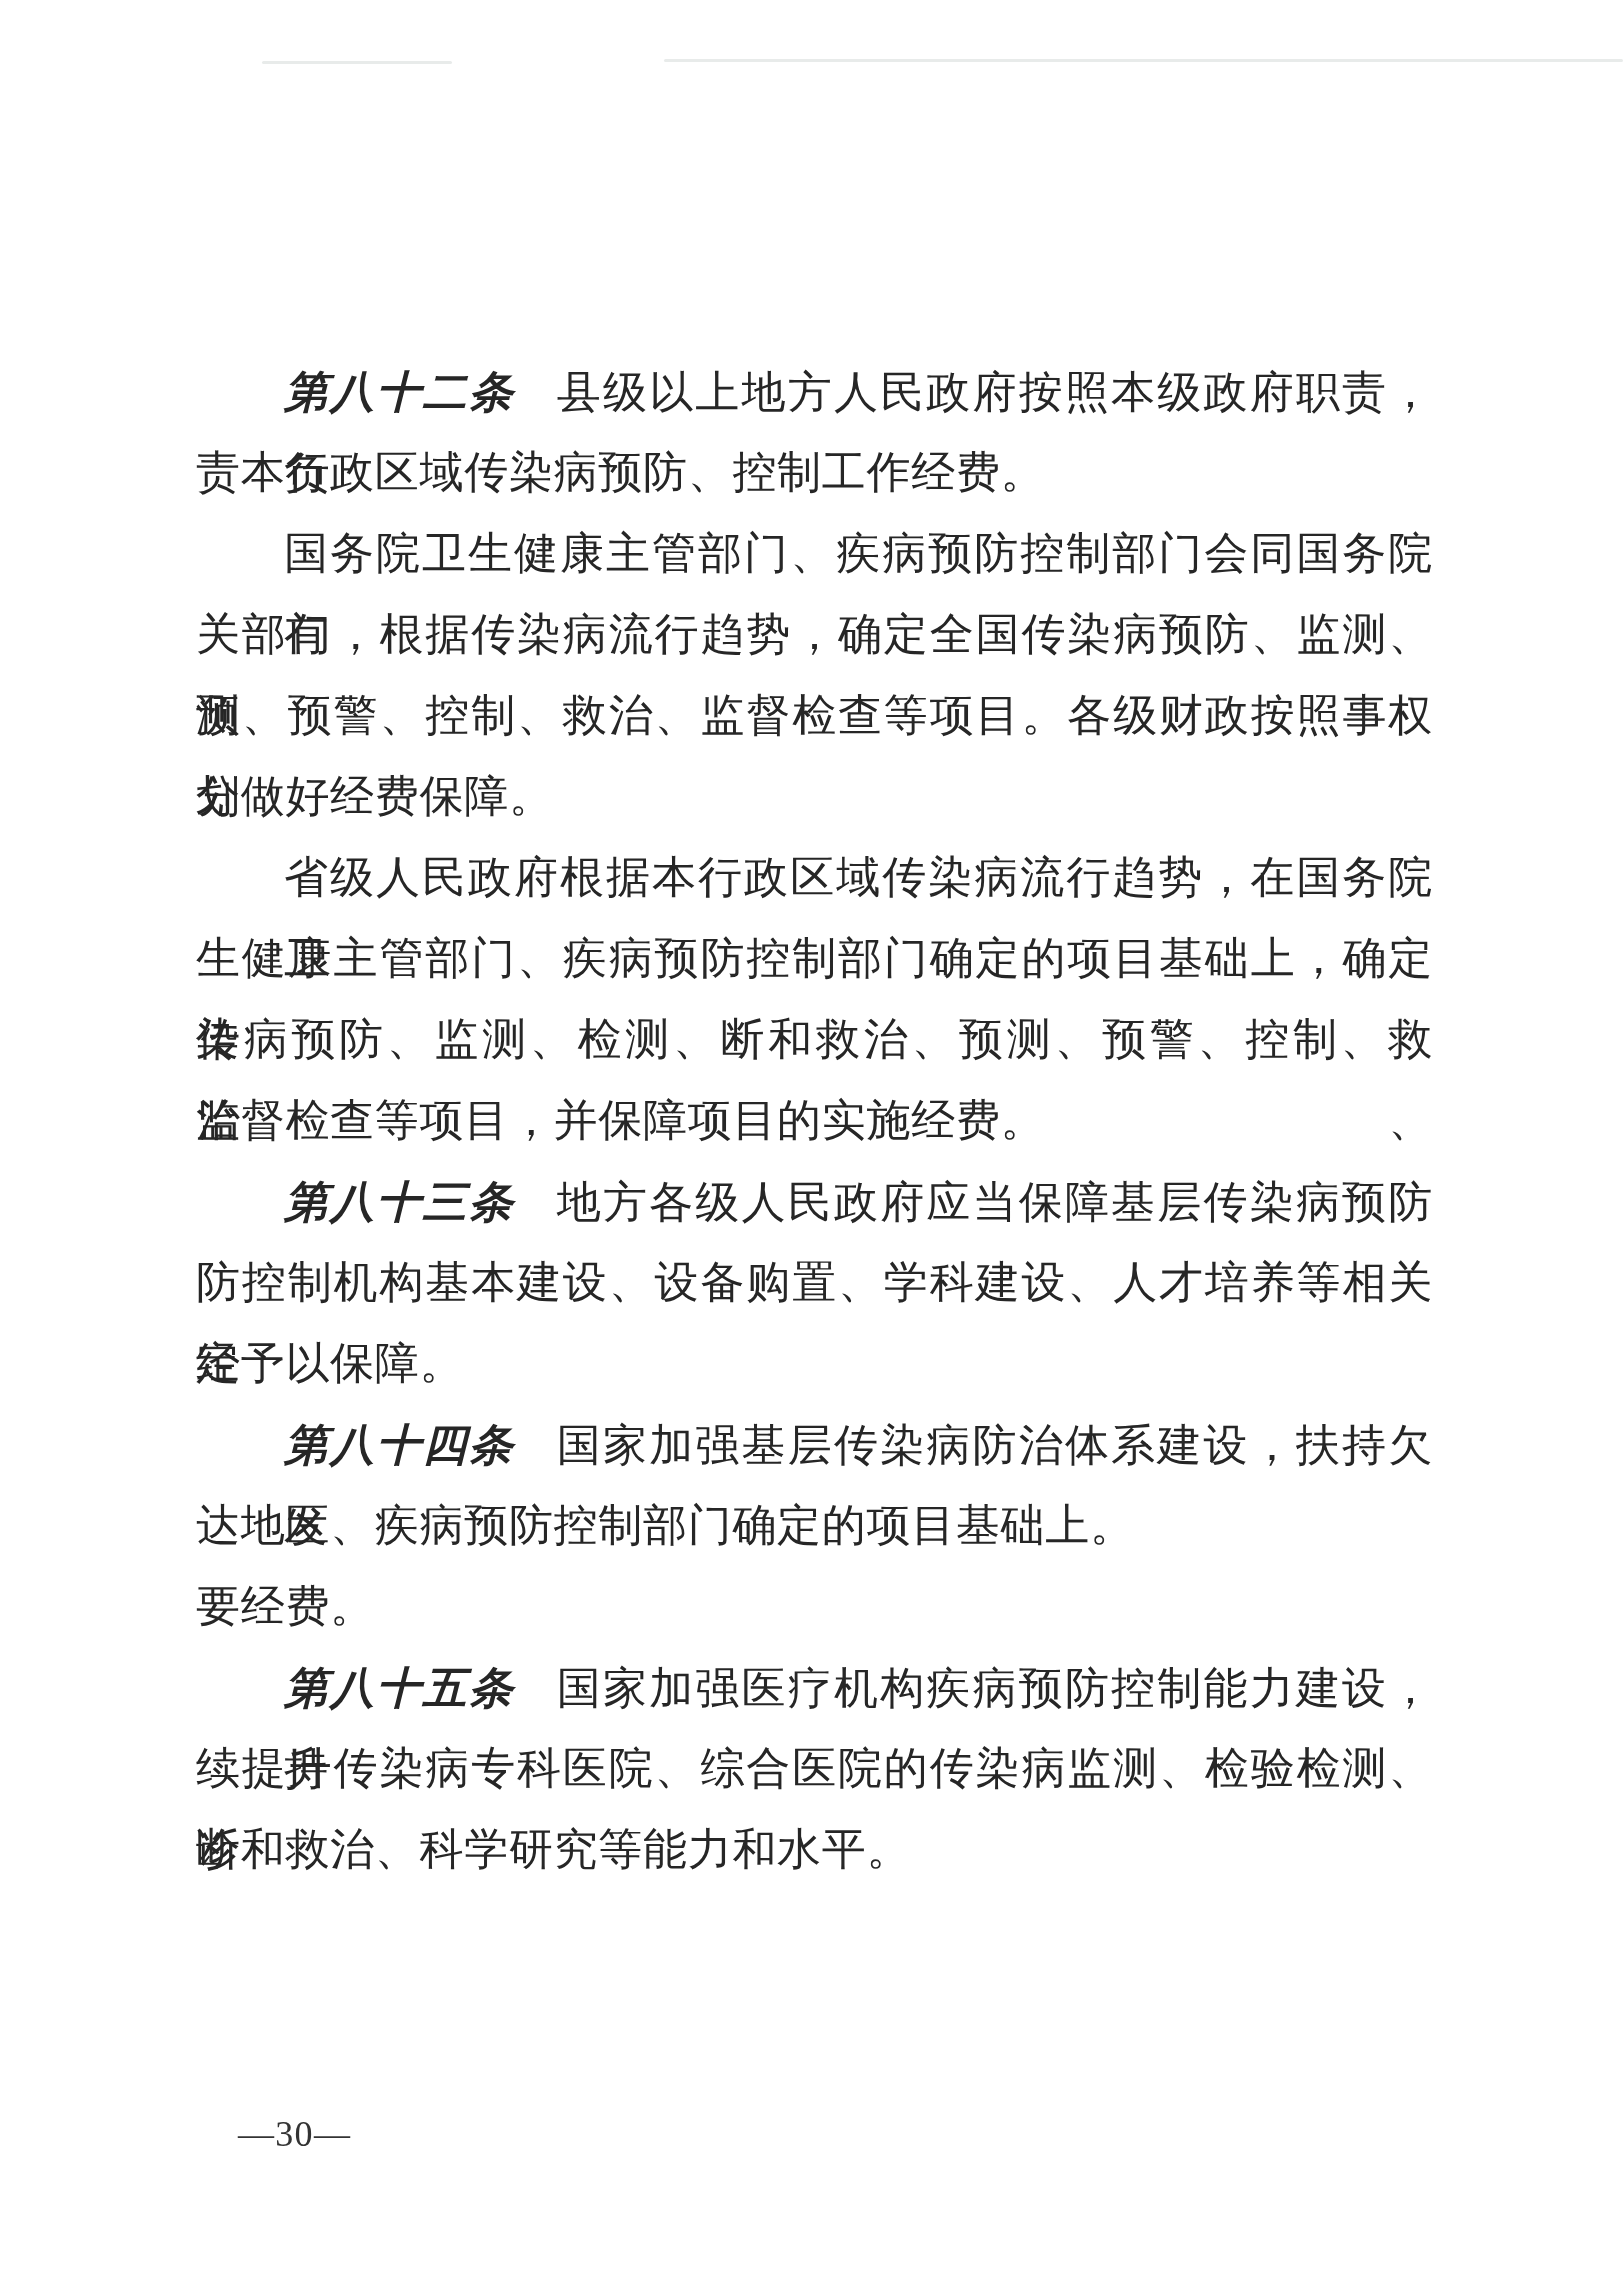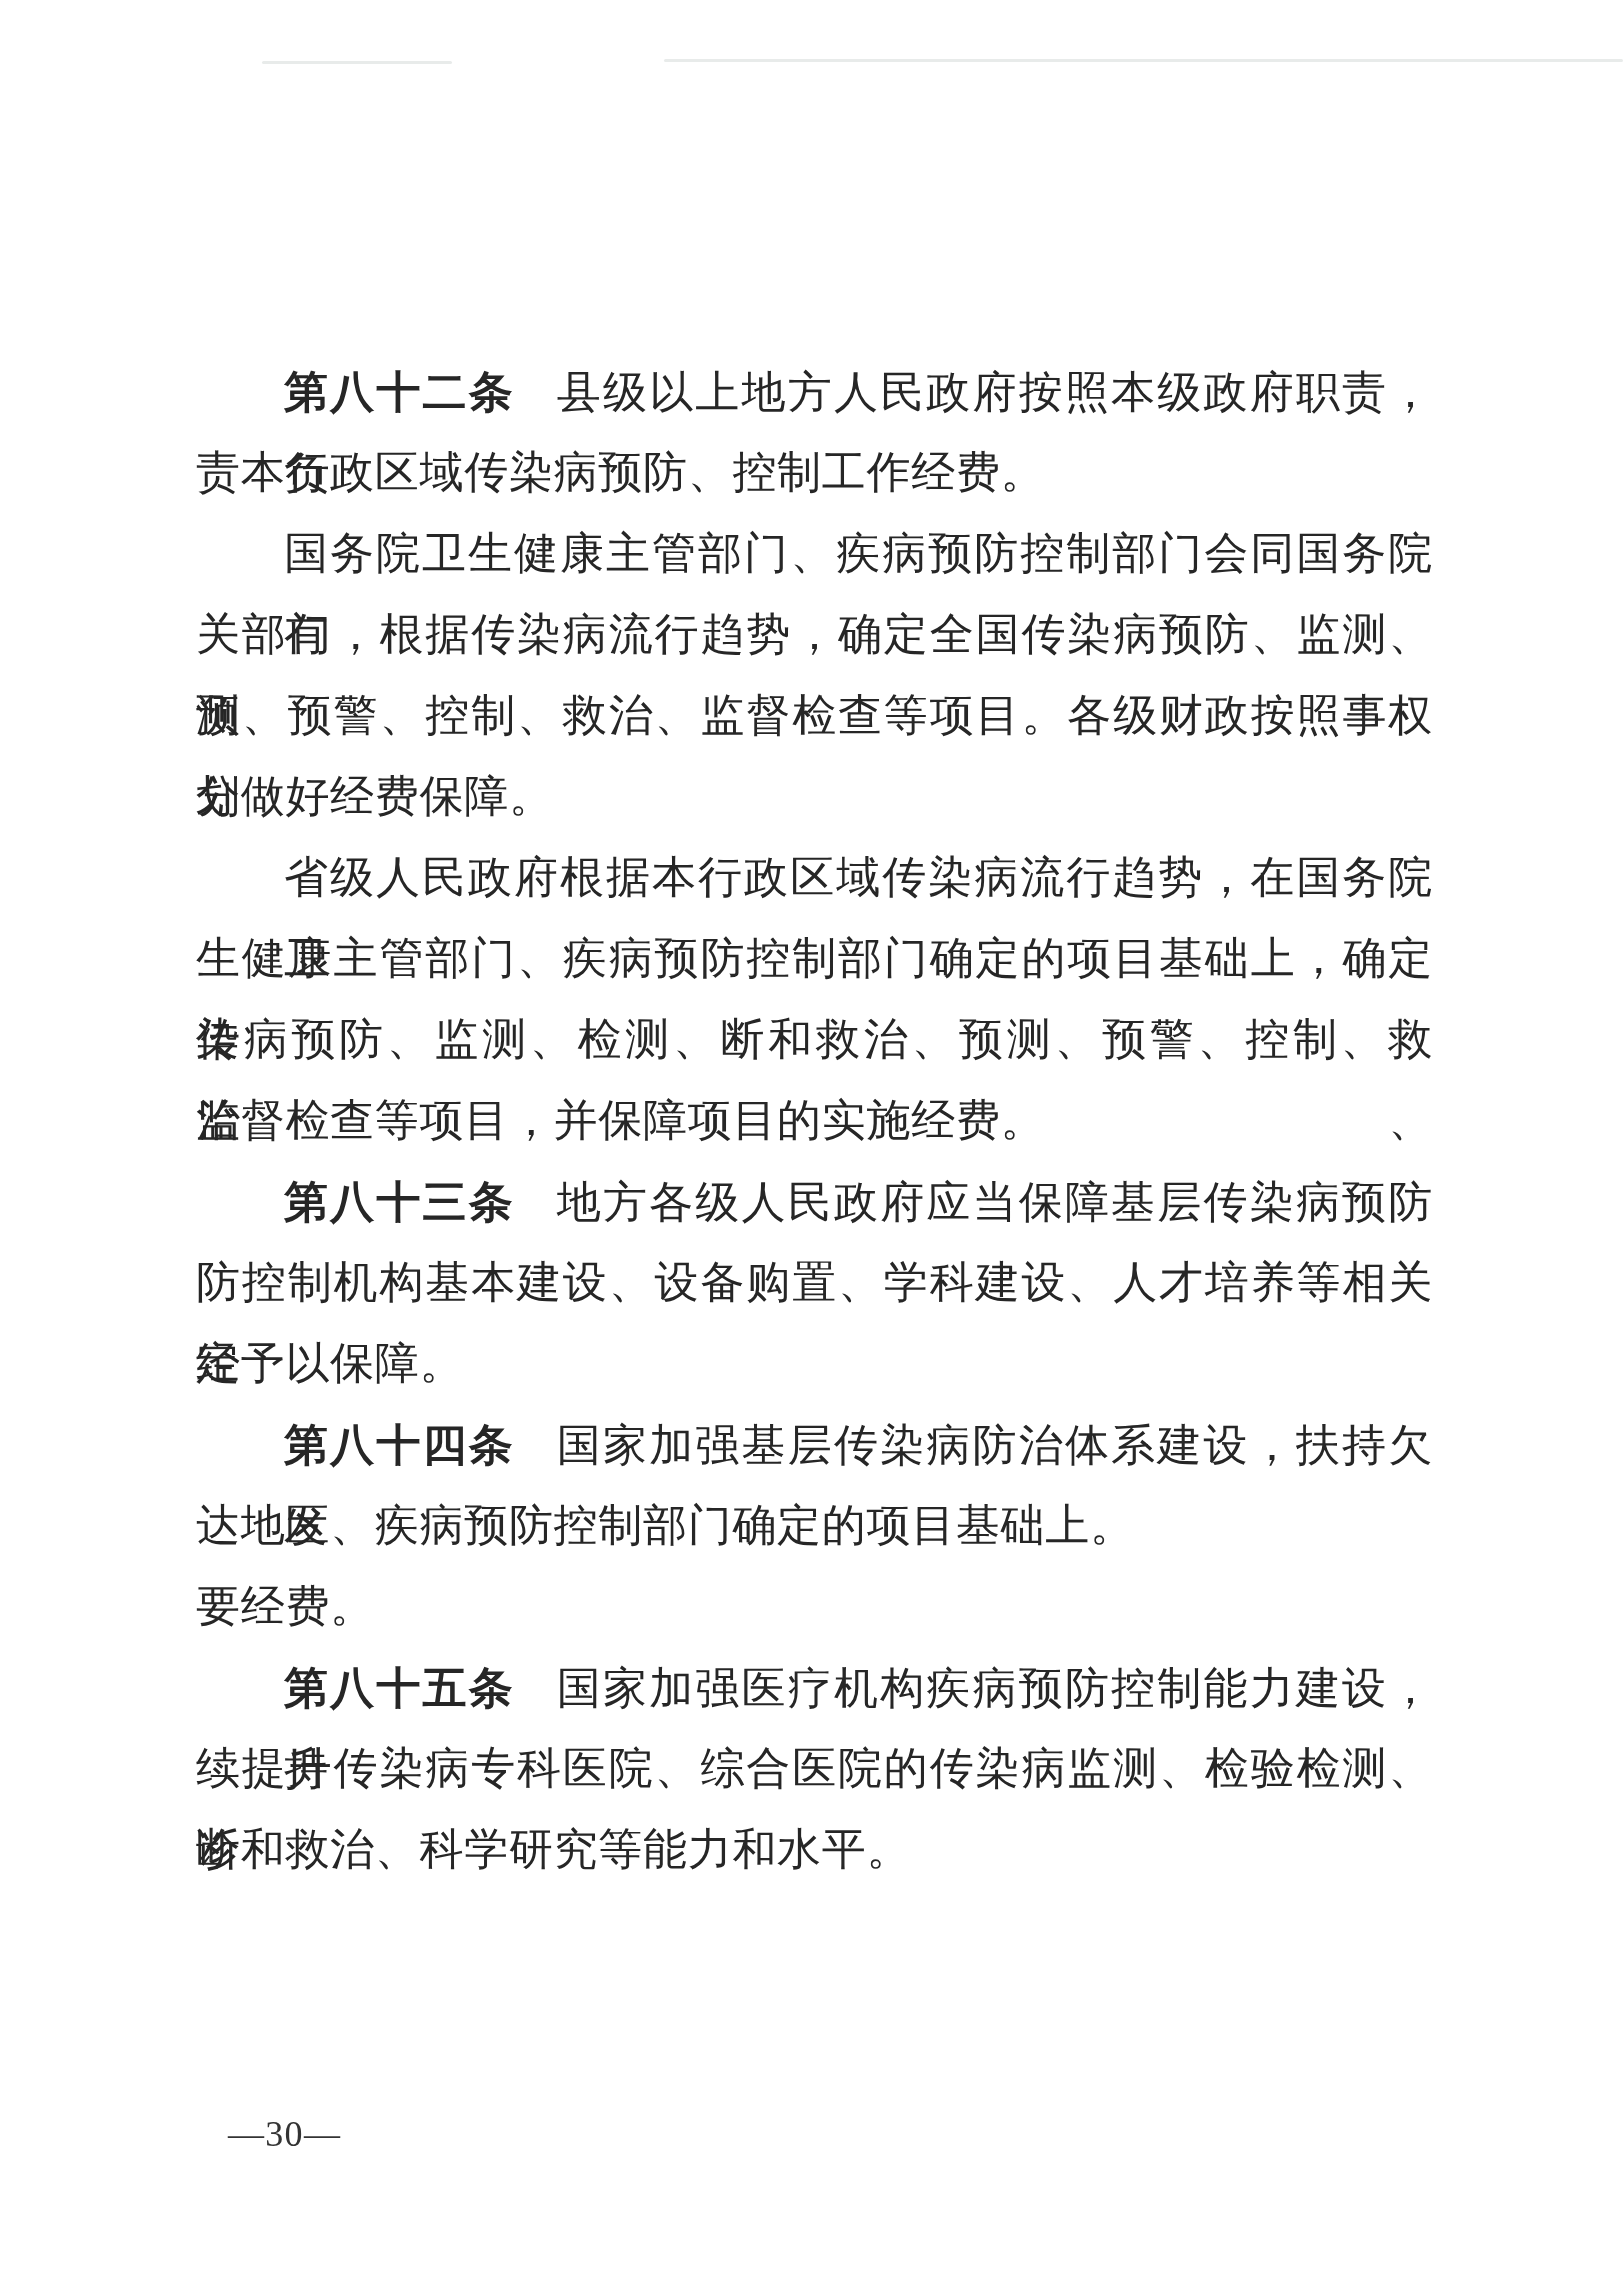--- a/index.html
+++ b/index.html
@@ -42,28 +42,29 @@
     text-align-last: justify;
     text-justify: inter-character;
   }
   .line.indent {
     padding-left: 88px;
   }
   .article {
     font-family: "Liberation Sans", "DejaVu Sans", sans-serif;
     font-weight: 700;
     margin-right: 0.95em;
+    font-style: italic;
   }
   .article:empty {
     margin-right: 0;
     display: none;
   }
   .page-number {
     position: absolute;
-    left: 228px;
+    left: 238px;
     top: 2115px;
     font-size: 36px;
     line-height: 39px;
     letter-spacing: 1.3px;
     color: #333333;
     font-family: "Liberation Serif", "DejaVu Serif", serif;
   }
 </style>
 </head>
 <body>

